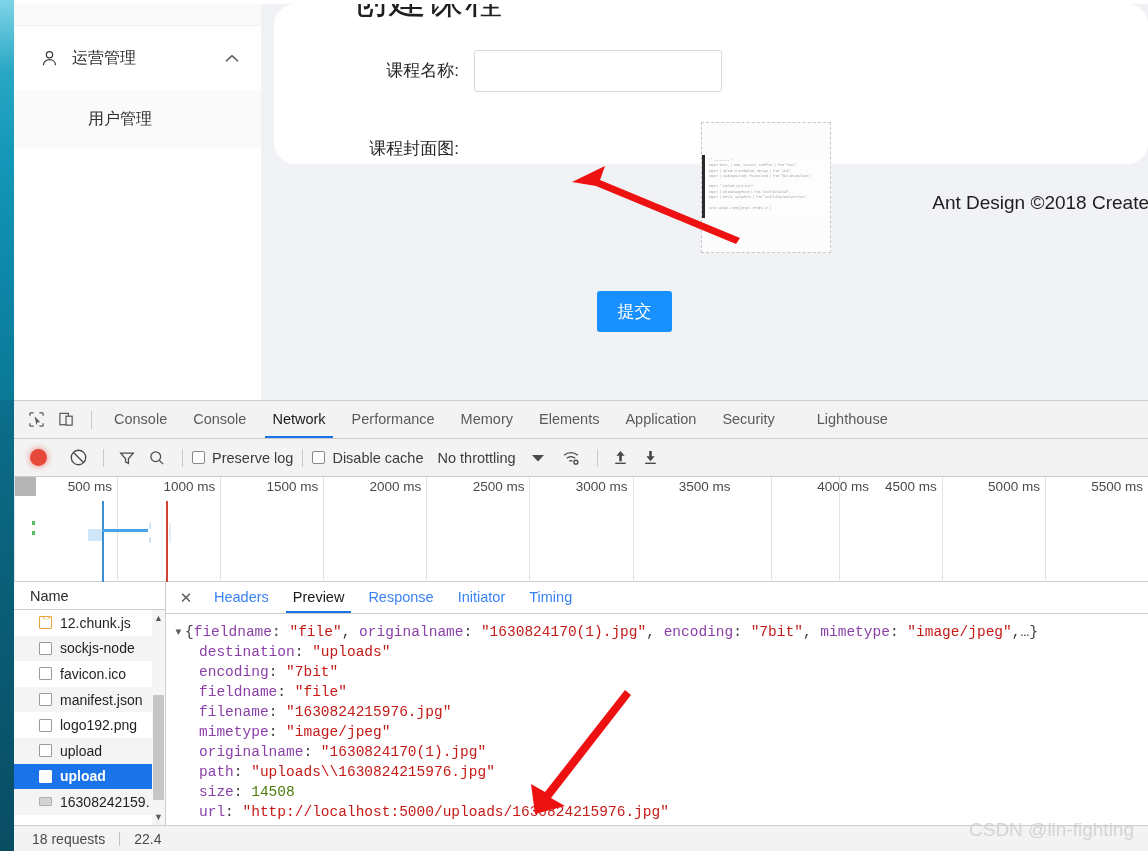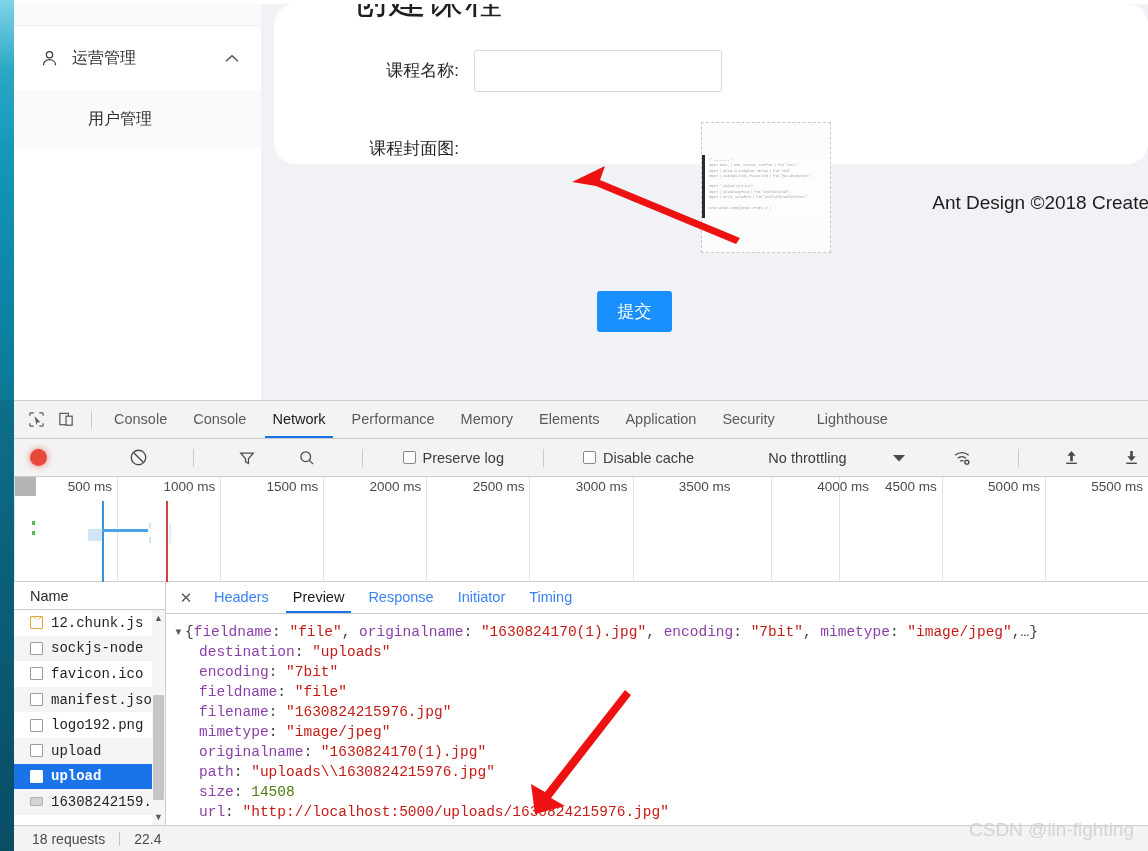--- a/index.html
+++ b/index.html
@@ -132,21 +132,21 @@
     padding:0 13px; height:37px; line-height:37px; font-size:14.5px;
     color:#5a5a5a; cursor:pointer; position:relative;
   }
   .dt-tab.active{ color:#1a1a1a; }
   .dt-tab.active::after{
     content:""; position:absolute; left:6px; right:6px; bottom:0; height:2px; background:#1a73e8;
   }
 
   #dt-toolbar{
     height:38px; background:#f3f3f3; border-bottom:1px solid #cdcdcd;
-    display:flex; align-items:center; padding-left:16px;justify-content:space-between;
+    display:flex; align-items:center; padding-left:16px;
   }
   #rec-dot{
     width:17px; height:17px; border-radius:50%; background:#e8483a;
     box-shadow:0 0 5px 2px rgba(232,72,58,.35); cursor:pointer;
   }
   .cb-wrap{ display:flex; align-items:center; cursor:pointer; }
   .cb-box{
     width:13px; height:13px; border:1px solid #898989; background:#fff;
     border-radius:2px; margin-right:7px;
   }
@@ -172,22 +172,22 @@
   #dt-filelist{
     width:152px; border-right:1px solid #cdcdcd; display:flex; flex-direction:column;
     background:#fff;
   }
   #fl-head{
     height:28px; border-bottom:1px solid #cdcdcd; display:flex; align-items:center;
     padding-left:16px; font-size:14.5px; color:#2b2b2b; background:#fff;
   }
   #fl-rows{ flex:1; overflow:hidden; position:relative; }
   .fl-row{
-    height:25.6px; display:flex; align-items:center; padding-left:16px;
-    font-size:14px; color:#1f1f1f; cursor:pointer; white-space:nowrap;font-family:Liberation Mono, monospace;
+    height:25.6px; display:flex; align-items:center; padding-left:25px;
+    font-size:14px; color:#1f1f1f; cursor:pointer; white-space:nowrap;
   }
   .fl-row:nth-child(even){ background:#f4f4f4; }
   .fl-row.selected{ background:#1a73e8; color:#fff; font-weight:bold; }
   .fl-ico{
     width:13px; height:13px; border:1px solid #9b9b9b; background:#fff;
     margin-right:8px; flex:0 0 auto; border-radius:1px;
   }
   .fl-ico.js{ background:#fff; border-color:#e8a33d; position:relative; }
   .fl-ico.js::after{
     content:"<>"; position:absolute; left:0; top:-3px; width:13px;

